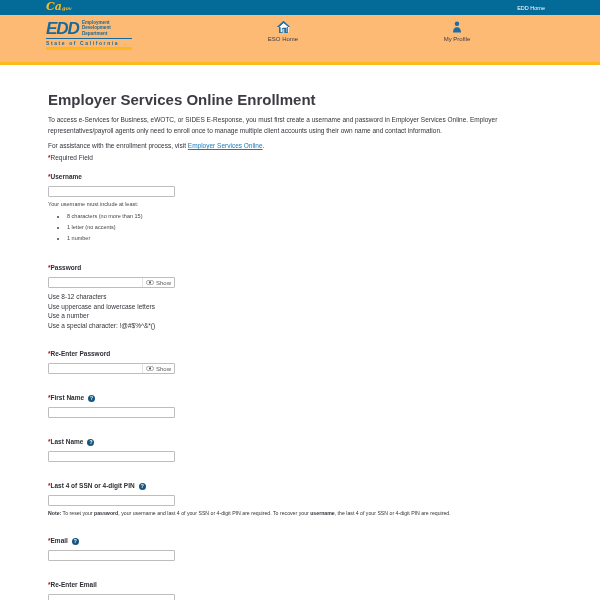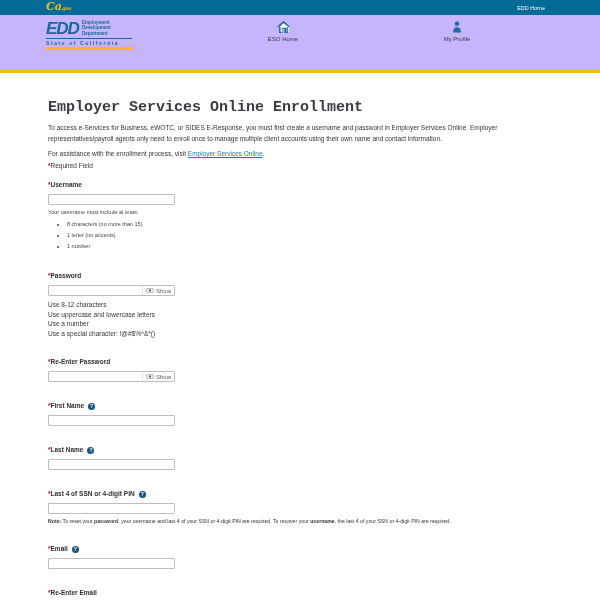--- a/index.html
+++ b/index.html
@@ -8,42 +8,42 @@
 
   
   .topbar { height:15px; background:#046b99; display:flex; align-items:center;
             justify-content:space-between; padding:0 55px 0 46px; }
   .cagov { font-family:"DejaVu Serif", serif; font-style:italic; font-weight:bold;
            color:#fdb81e; font-size:11px; line-height:11px; cursor:pointer; }
   .cagov .gov { font-size:5px; letter-spacing:0; }
   .edd-home-link { color:#ffffff; font-size:5.5px; text-decoration:none; cursor:pointer; }
 
   
-  .header { position:relative; height:55px; background:#c4b5fd; }
+  .header { position:relative; height:47px; background:#fdba74; }
   .edd-logo { position:absolute; left:46px; top:5px; width:86px; cursor:pointer; }
   .edd-top { display:flex; align-items:flex-end; }
   .edd-acronym { font-size:17px; font-weight:bold; font-style:italic; color:#16699c;
                  line-height:14px; letter-spacing:-1px; }
   .edd-dept { margin-left:3px; display:flex; flex-direction:column; }
   .edd-dept span { font-size:4.6px; font-weight:bold; color:#16699c; line-height:5.4px; }
   .edd-state { margin-top:2px; border-top:1px solid #16699c; padding-top:1px;
                font-size:5px; font-weight:bold; color:#16699c; letter-spacing:1.6px; }
   .edd-gold { height:2.5px; background:#fdb81e; margin-top:1px; }
 
   .nav-item { position:absolute; top:6px; width:80px; text-align:center; cursor:pointer; }
   .nav-item svg { display:block; margin:0 auto; }
   .nav-label { display:block; margin-top:3px; font-size:6px; color:#3a3a42; }
   .nav-eso { left:243px; }
   .nav-profile { left:417px; }
 
   .gold-rule { height:3px; background:#fdb81e; }
 
   
   main { padding:26px 48px 0 48px; overflow:hidden; }
-  h1 { font-size:15px; font-weight:bold; color:#3b3b43; line-height:17px;font-family:Liberation Mono, monospace; }
+  h1 { font-size:15px; font-weight:bold; color:#3b3b43; line-height:17px; }
   .intro { margin-top:7px; font-size:6.5px; line-height:10.5px; width:512px; color:#33343a; }
   .assist { margin-top:5px; font-size:6.5px; line-height:10px; }
   .assist a { color:#1779ba; text-decoration:underline; cursor:pointer; }
   .required-note { margin-top:2px; font-size:6.5px; line-height:10px; }
 
   .ast { color:#b50f0f; font-weight:bold; }
 
   .field { margin-top:20px; }
   .field-username { margin-top:10px; }
   .flabel { font-size:6.5px; font-weight:bold; color:#2e2f35; line-height:8px;

